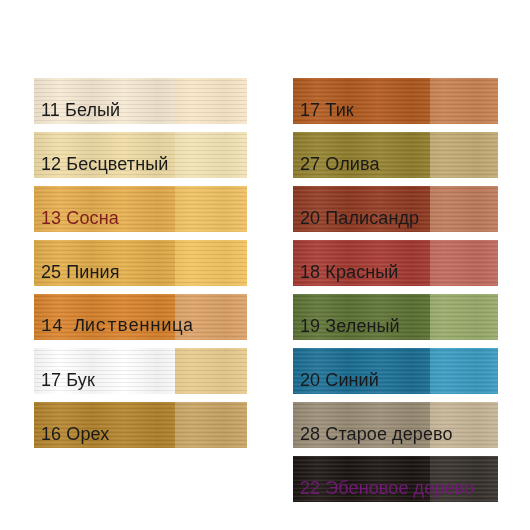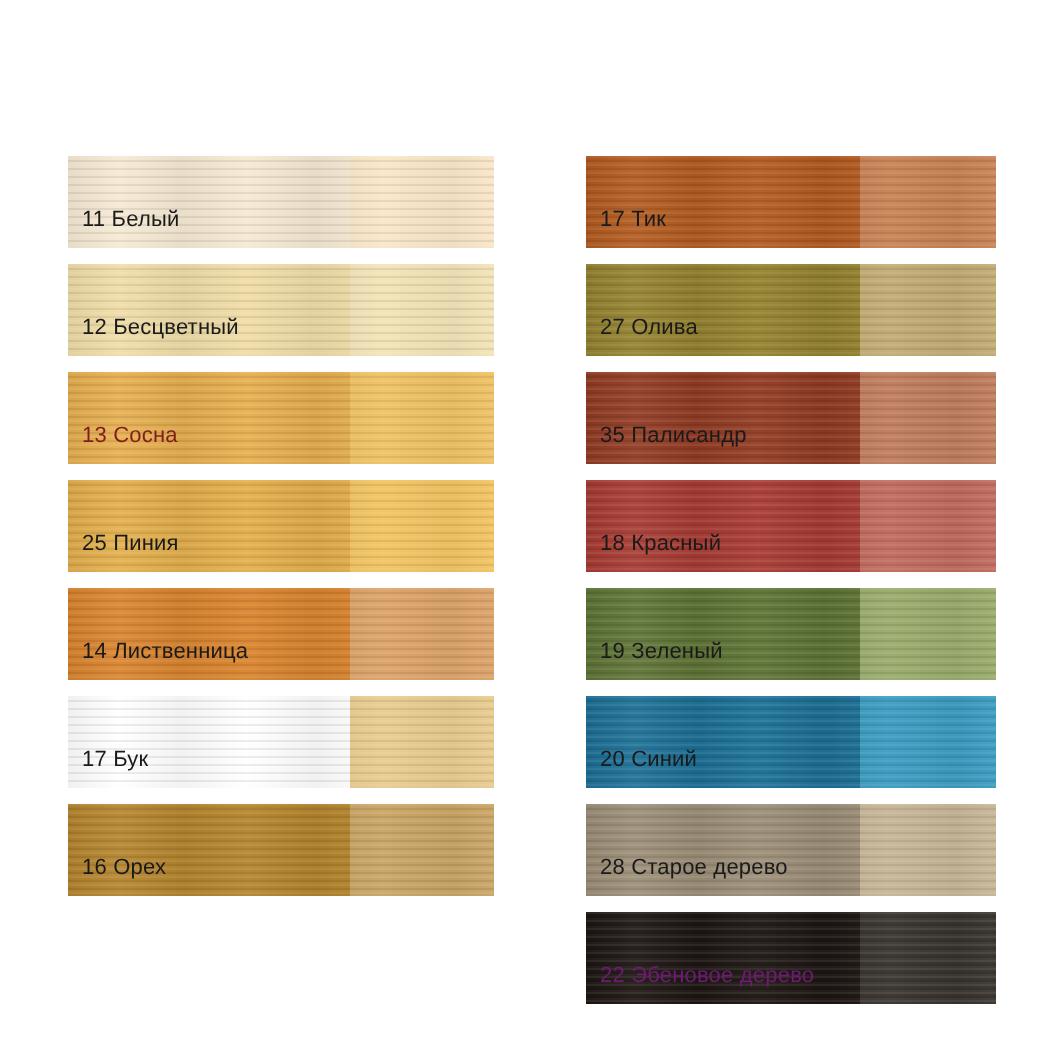--- a/index.html
+++ b/index.html
@@ -81,21 +81,21 @@
       rgba(0,0,0,0.04) 90%,
       rgba(255,255,255,0.03) 100%
     );
     pointer-events: none;
   }
 
   .swatch .label {
     position: absolute;
     left: 7px;
     bottom: 5px;
-    font-size: 11px;
+    font-size: 18px;
     line-height: 17px;
     letter-spacing: 0.1px;
     white-space: nowrap;
     color: #1a1a1a;
     z-index: 3;
   }
   .swatch.light-text .label { color: #f2f2f2; }
 </style>
 </head>
 <body style="background: rgb(255, 255, 255);">
@@ -128,21 +128,21 @@
         <div class="tone-light" style="background: rgb(242, 195, 96); width: 34%;"></div>
         <div class="grain"></div>
         <div class="grain-v"></div>
         <div class="label" style="color: rgb(26, 26, 26);">25 Пиния</div>
       </div>
       <div class="swatch">
         <div class="tone-dark" style="background: rgb(217, 131, 44);"></div>
         <div class="tone-light" style="background: rgb(220, 162, 104); width: 34%;"></div>
         <div class="grain"></div>
         <div class="grain-v"></div>
-        <div class="label" style="color: rgb(26, 26, 26);">14 Лиственница</div>
+        <div class="label" style="color: rgb(26, 26, 26); font-family: Liberation Mono, monospace;">14 Лиственница</div>
       </div>
       <div class="swatch">
         <div class="tone-dark"></div>
         <div class="tone-light" style="background: rgb(232, 203, 142); width: 34%;"></div>
         <div class="grain"></div>
         <div class="grain-v"></div>
         <div class="label" style="color: rgb(26, 26, 26);">17 Бук</div>
       </div>
       <div class="swatch">
         <div class="tone-dark" style="background: rgb(180, 132, 44);"></div>
@@ -165,21 +165,21 @@
         <div class="tone-light" style="background: rgb(193, 171, 114); width: 33%;"></div>
         <div class="grain"></div>
         <div class="grain-v"></div>
         <div class="label" style="color: rgb(26, 26, 26);">27 Олива</div>
       </div>
       <div class="swatch">
         <div class="tone-dark" style="background: rgb(145, 58, 34);"></div>
         <div class="tone-light" style="background: rgb(191, 124, 92); width: 33%;"></div>
         <div class="grain"></div>
         <div class="grain-v"></div>
-        <div class="label" style="color: rgb(26, 26, 26);">35 Палисандр</div>
+        <div class="label" style="color: rgb(26, 26, 26);">20 Палисандр</div>
       </div>
       <div class="swatch">
         <div class="tone-dark" style="background: rgb(166, 58, 50);"></div>
         <div class="tone-light" style="background: rgb(192, 106, 94); width: 33%;"></div>
         <div class="grain"></div>
         <div class="grain-v"></div>
         <div class="label" style="color: rgb(26, 26, 26);">18 Красный</div>
       </div>
       <div class="swatch">
         <div class="tone-dark" style="background: rgb(93, 115, 52);"></div>

